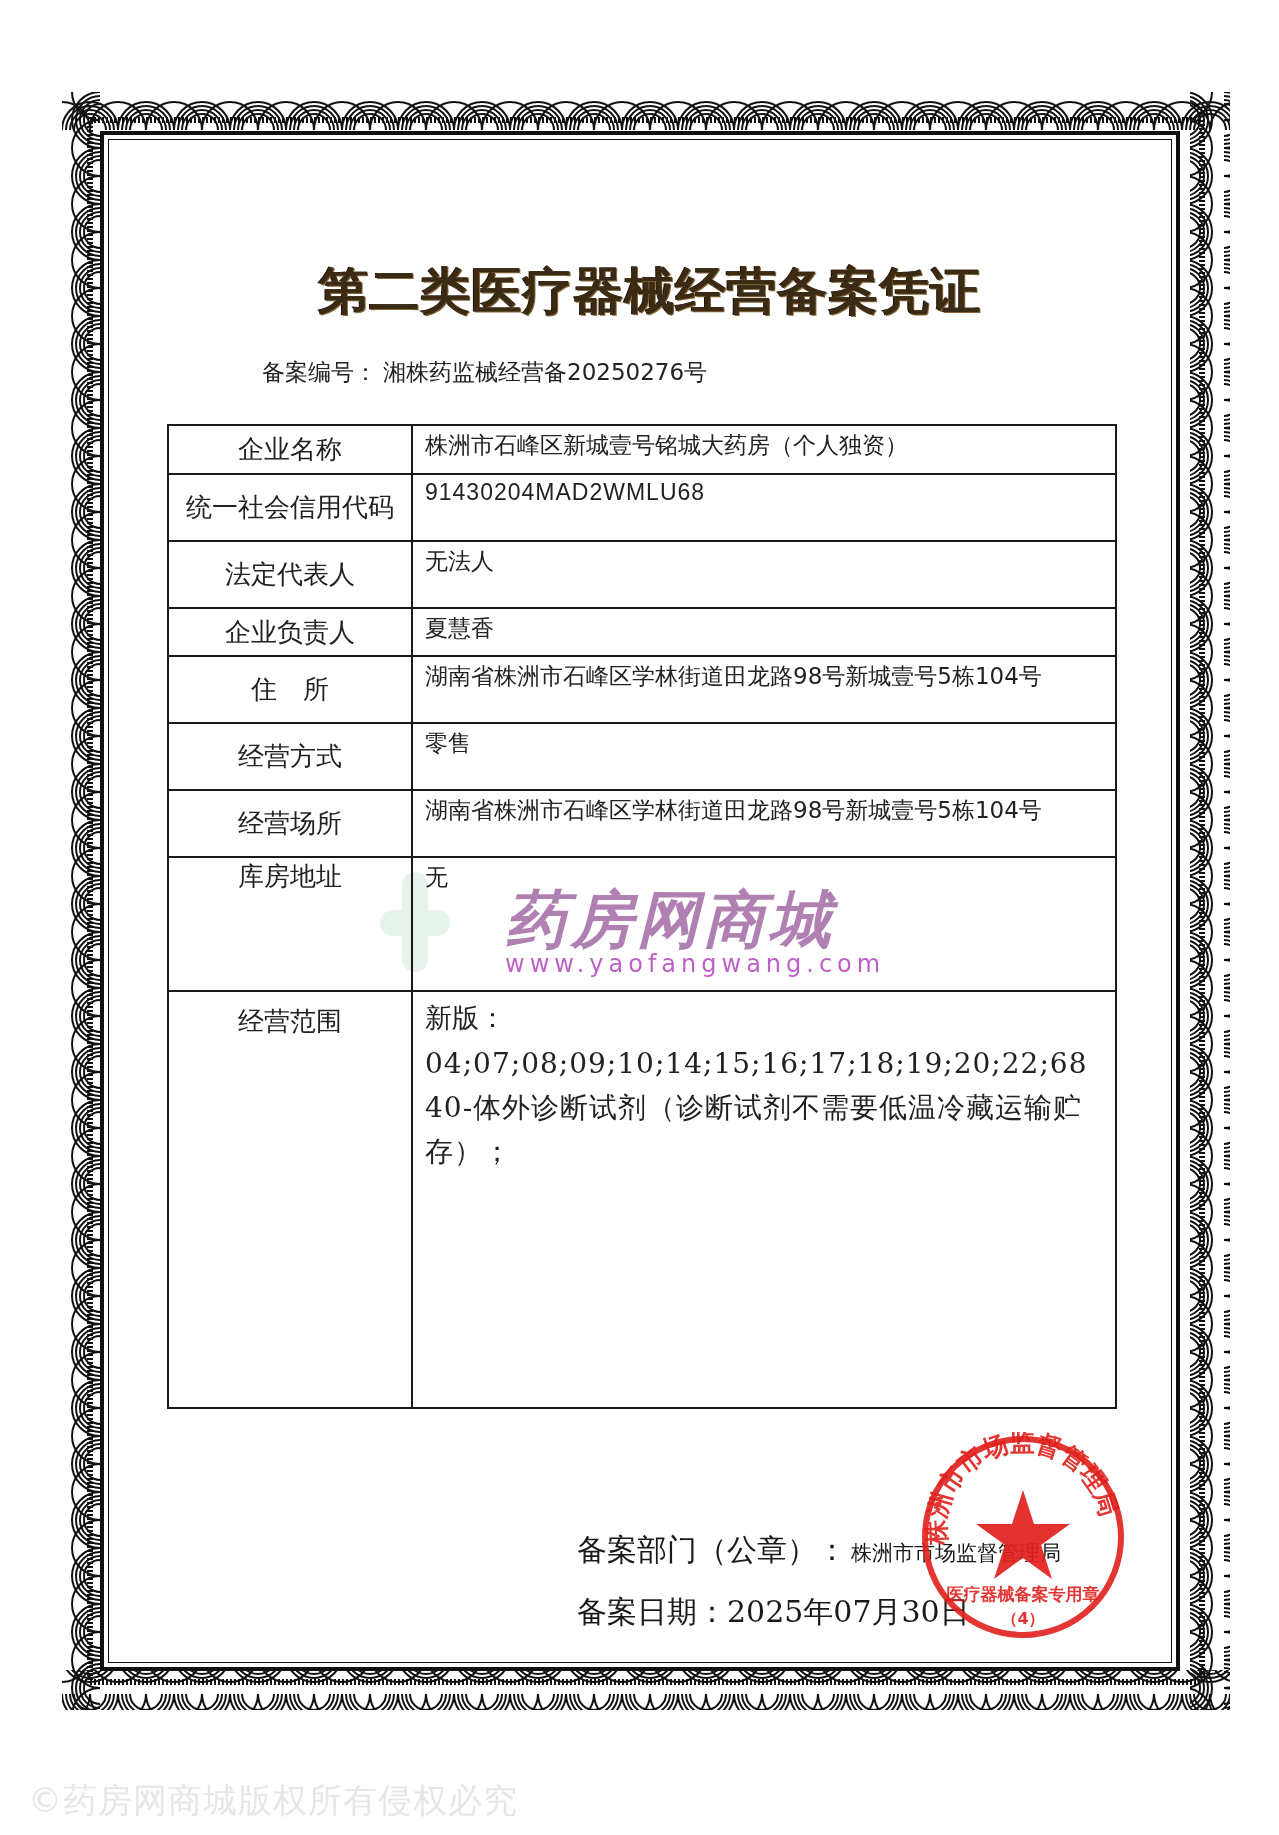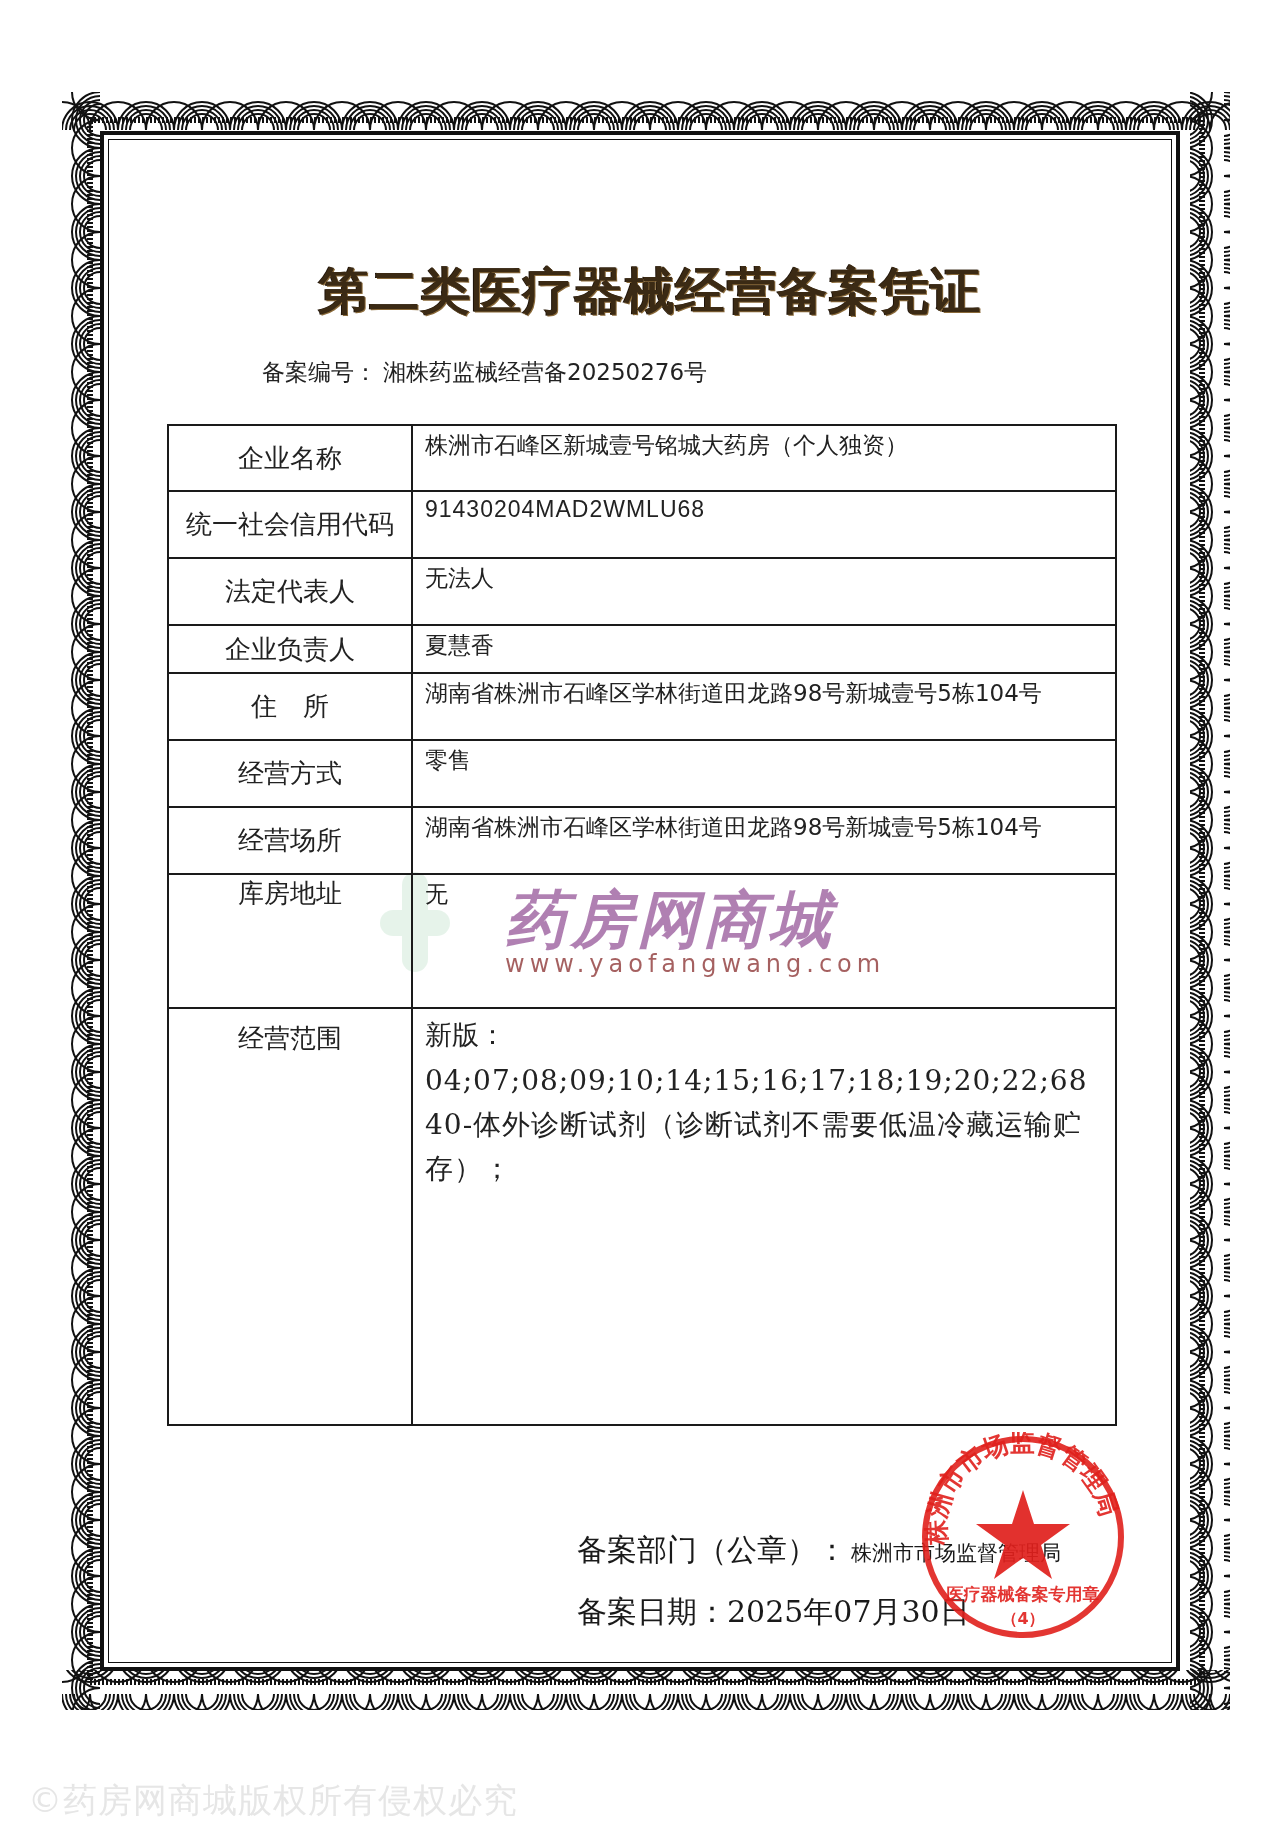--- a/index.html
+++ b/index.html
@@ -20,37 +20,37 @@
   .filing-no { position:absolute; left:262px; top:357px; font-size:23px; color:#222;
                font-family:"DejaVu Sans","Liberation Sans",sans-serif; }
   .filing-no .lbl { margin-right:6px; }
 
   table.info { position:absolute; left:167px; top:424px; width:950px; border-collapse:collapse;
                font-family:"DejaVu Sans","Liberation Sans",sans-serif; }
   table.info td { border:2.5px solid #1a1a1a; vertical-align:top; box-sizing:border-box; }
   td.label { width:244px; text-align:center; vertical-align:middle !important;
              font-size:26px; color:#222; }
   td.value { padding:4px 12px 0 12px; font-size:23px; color:#222; }
-  .r1 { height:66px; } .r2 { height:67px; } .r3 { height:67px; } .r4 { height:48px; }
+  .r1 { height:49px; } .r2 { height:67px; } .r3 { height:67px; } .r4 { height:48px; }
   .r5 { height:67px; } .r6 { height:67px; } .r7 { height:67px;border-radius:17px; } .r8 { height:134px; }
   .r9 { height:417px; }
   td.label.top { vertical-align:top !important; padding-top:12px; }
   td.label.r8l { vertical-align:top !important; }
   .mono { font-family:Liberation Sans, sans-serif; font-size:26px; letter-spacing:1px;border-radius:19px; }
   .big { font-size:28px; }
   .small { font-size:18px;border-radius:27px; }
   .scope-title { font-size:27px; margin-top:4px; }
   .scope-body { font-family:"DejaVu Serif","Liberation Serif",serif; font-size:28px; line-height:44px;
                 margin-top:6px; letter-spacing:1px; word-break:break-all; }
 
   .wm-logo { position:absolute; left:380px; top:872px; width:70px; height:100px; opacity:0.12; }
   .wm-text { position:absolute; left:505px; top:878px; font-size:62px; font-weight:bold;
              font-style:italic; color:#701a75; opacity:0.55; letter-spacing:4px;
              font-family:"DejaVu Sans","Liberation Sans",sans-serif; }
-  .wm-url { position:absolute; left:505px; top:950px; font-size:24px; color:#7f1d1d;
+  .wm-url { position:absolute; left:505px; top:950px; font-size:24px; color:#a21caf;
             letter-spacing:5px; opacity:0.7; font-family:"DejaVu Sans","Liberation Sans",sans-serif; }
   .wm-bottom { position:absolute; left:28px; top:1778px; font-size:34px; color:#e6e6e6;
                font-family:"DejaVu Sans","Liberation Sans",sans-serif; letter-spacing:1px; }
 
   .dept { position:absolute; left:577px; top:1530px; font-size:30px; color:#1a1a1a;
           font-family:"DejaVu Sans","Liberation Sans",sans-serif; }
   .dept .val { font-size:21px; margin-left:4px; }
   .date { position:absolute; left:577px; top:1592px; font-size:30px; color:#1a1a1a;
           font-family:"DejaVu Sans","Liberation Sans",sans-serif; }
   .date .val { font-family:"DejaVu Serif","Liberation Serif",serif; }

